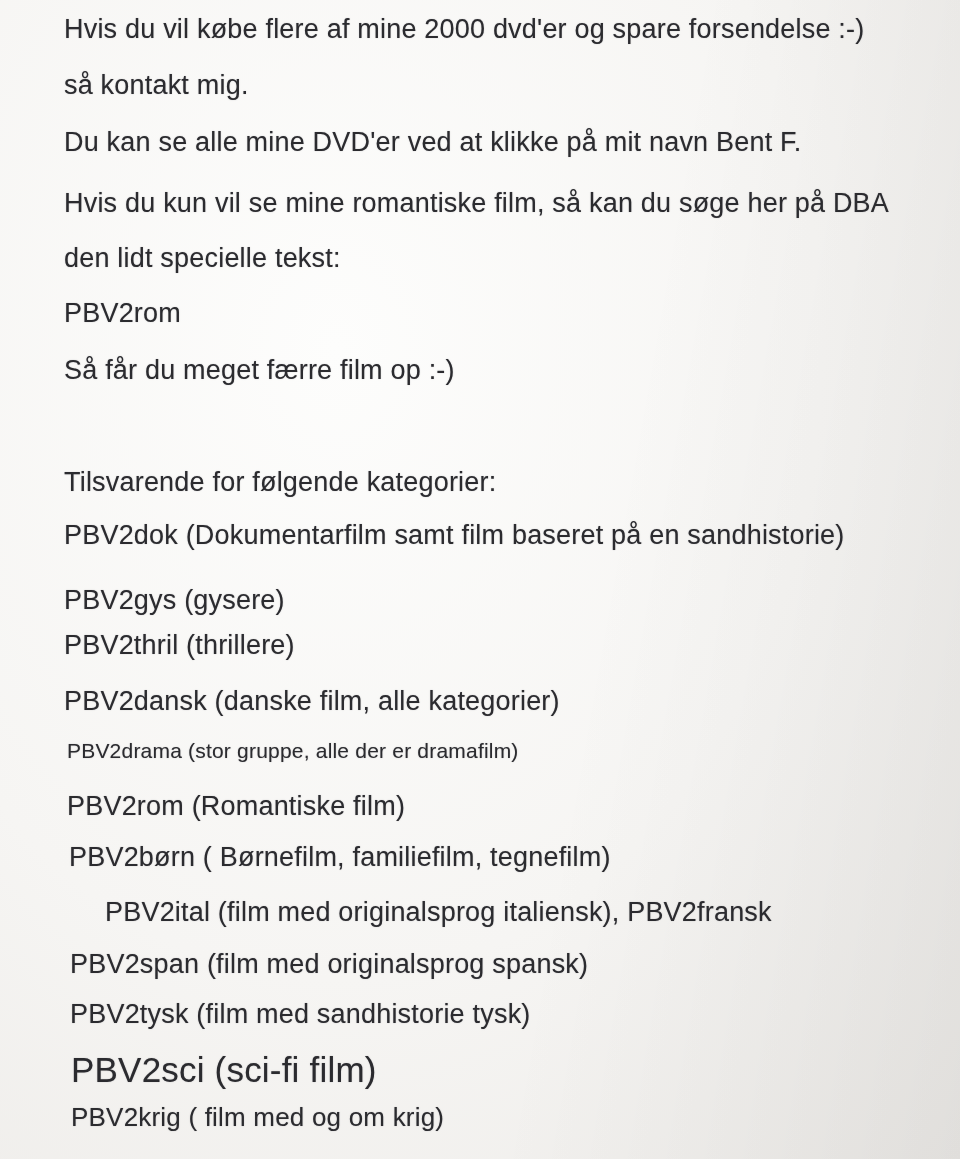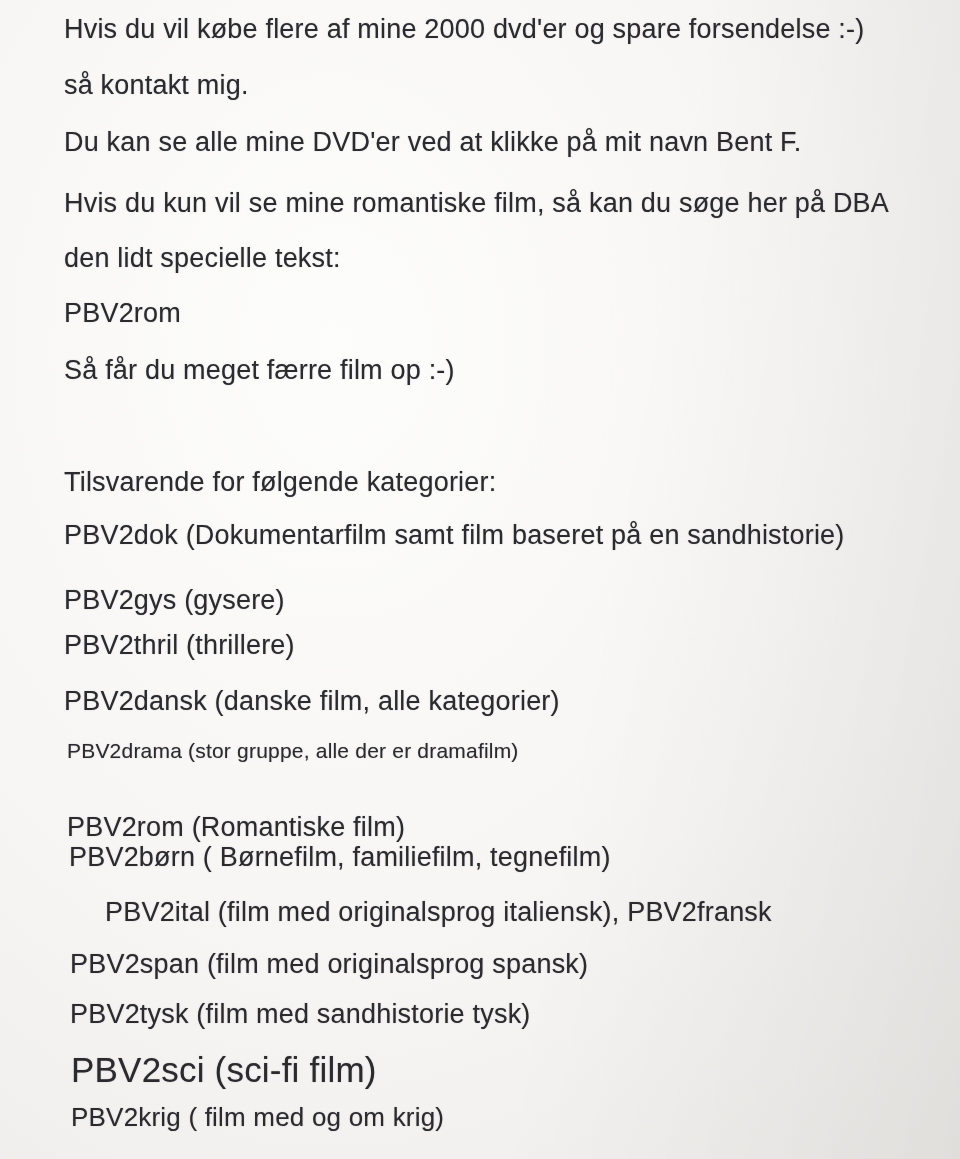--- a/index.html
+++ b/index.html
@@ -55,20 +55,20 @@
     <div class="line" style="left: 64px; top: 188px; font-size: 27px;">Hvis du kun vil se mine romantiske film, så kan du søge her på DBA</div>
     <div class="line" style="left: 64px; top: 243px; font-size: 27px;"> den lidt specielle tekst:</div>
     <div class="line" style="left: 64px; top: 298px; font-size: 27px;">PBV2rom</div>
     <div class="line" style="left: 64px; top: 355px; font-size: 27px;">Så får du meget færre film op :-)</div>
     <div class="line" style="left: 64px; top: 467px; font-size: 27px;">Tilsvarende for følgende kategorier:</div>
     <div class="line" style="left: 64px; top: 520px; font-size: 27px;">PBV2dok     (Dokumentarfilm samt film baseret på en sandhistorie)</div>
     <div class="line" style="left: 64px; top: 573px; font-size: 27px; margin-top: 12px;">PBV2gys  (gysere)</div>
     <div class="line" style="left: 64px; top: 630px; font-size: 27px;">PBV2thril   (thrillere)</div>
     <div class="line" style="left: 64px; top: 686px; font-size: 27px;">PBV2dansk (danske film, alle kategorier)</div>
     <div class="line" style="left: 67px; top: 739px; font-size: 21px;">PBV2drama   (stor gruppe, alle der er dramafilm)</div>
-    <div class="line" style="left: 67px; top: 791px; font-size: 27px; margin-top: 21px;">PBV2rom    (Romantiske film)</div>
+    <div class="line" style="left: 67px; top: 791px; font-size: 27px;">PBV2rom    (Romantiske film)</div>
     <div class="line" style="left: 69px; top: 842px; font-size: 27px;">PBV2børn   ( Børnefilm, familiefilm, tegnefilm)</div>
     <div class="line" style="left: 69px; top: 897px; font-size: 27px; margin-left: 36px;">PBV2ital      (film med originalsprog italiensk), PBV2fransk</div>
     <div class="line" style="left: 70px; top: 949px; font-size: 27px;">PBV2span       (film med originalsprog spansk)</div>
     <div class="line" style="left: 70px; top: 999px; font-size: 27px;">PBV2tysk      (film med sandhistorie tysk)</div>
     <div class="line" style="left: 71px; top: 1050px; font-size: 35px;">PBV2sci     (sci-fi film)</div>
     <div class="line" style="left: 71px; top: 1102px; font-size: 26px;">PBV2krig     ( film med og om krig)</div>
   </div>
 
 </body></html>

